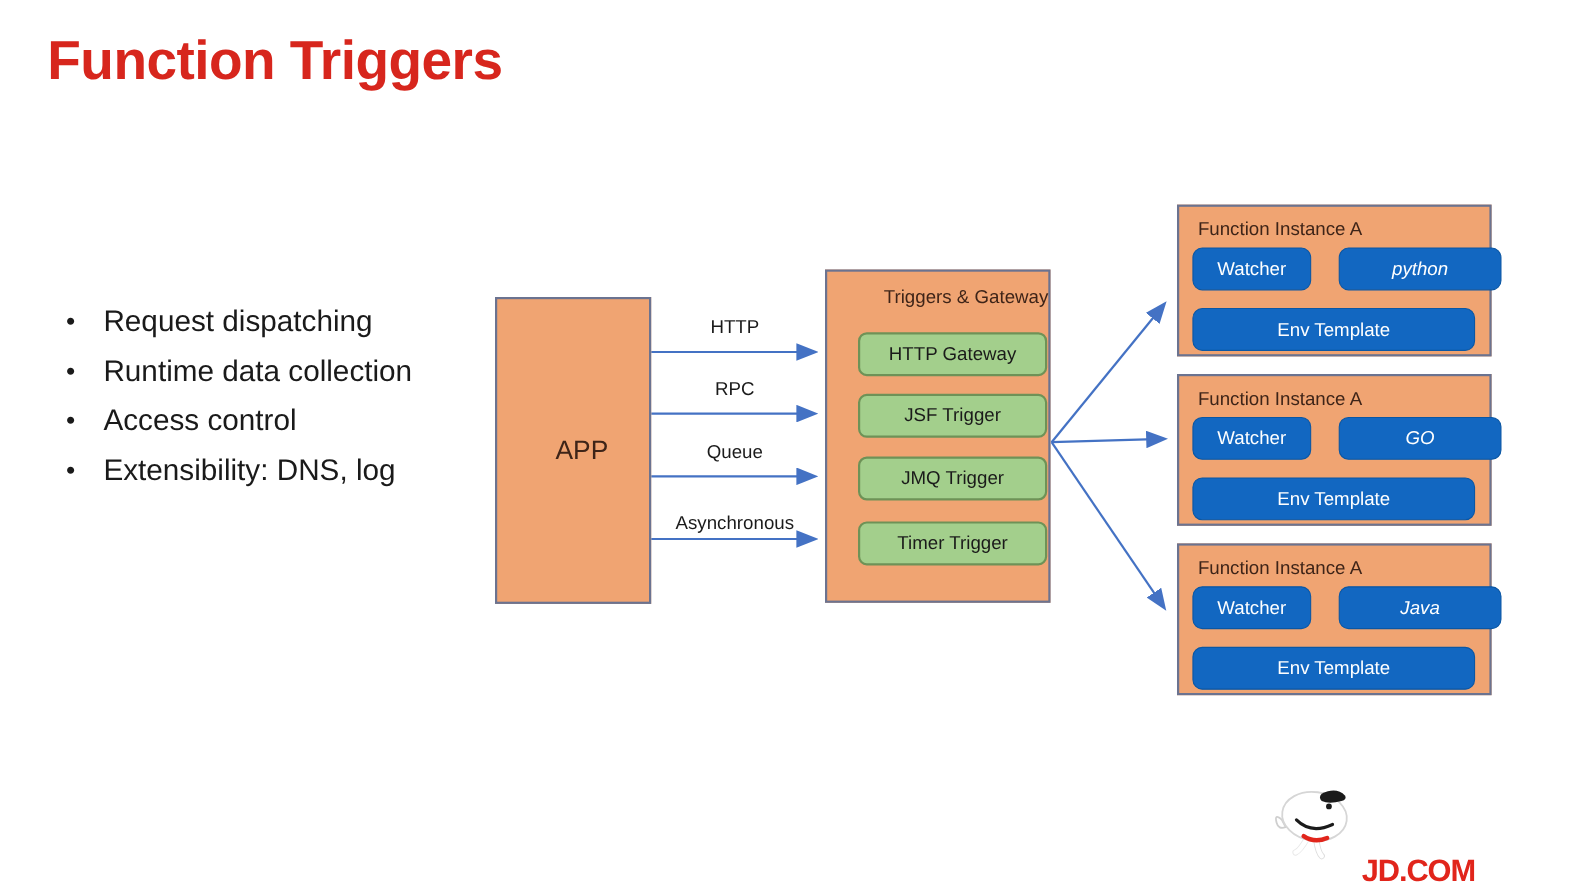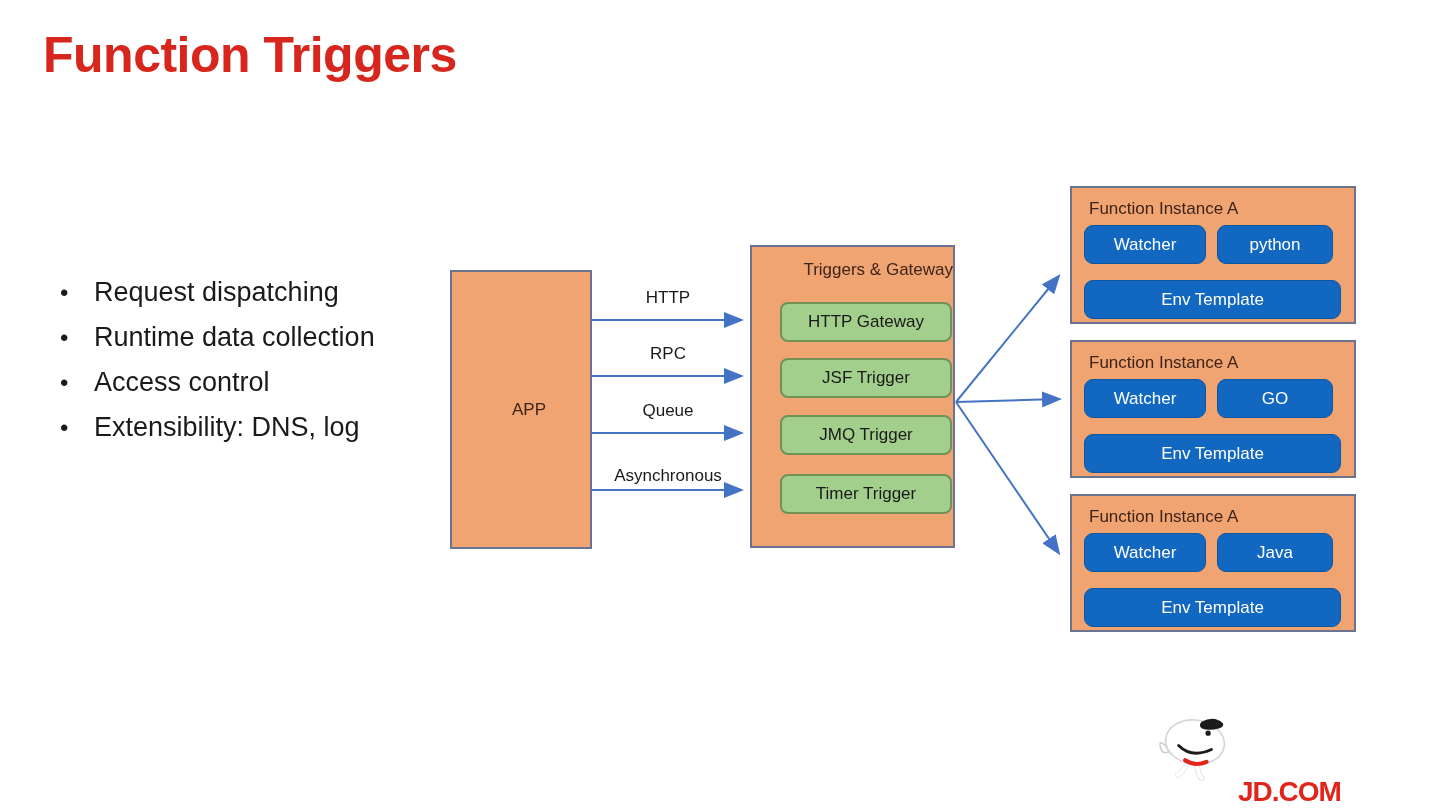--- a/index.html
+++ b/index.html
@@ -16,37 +16,37 @@
 
   .title{position:absolute;left:43px;top:26px;font-size:50px;font-weight:bold;
          letter-spacing:-0.5px;color:var(--title_red);}
 
   .bullets{position:absolute;left:58px;top:270px;list-style:none;}
   .bullets li{position:relative;padding-left:36px;font-size:27px;line-height:45px;color:var(--text_black);}
   .bullets li::before{content:"\2022";position:absolute;left:2px;top:0;font-size:24px;color:var(--text_black);}
 
   .obox{position:absolute;background:var(--orange);border:2px solid var(--orange_border);padding-left:16px;}
   .app-box{left:450px;top:270px;width:142px;height:279px;display:flex;align-items:center;justify-content:center;}
-  .app-label{font-size:17px;color:var(--text_dark);}
+  .app-label{font-size:24px;color:var(--text_dark);}
 
   .gw-box{left:750px;top:245px;width:205px;height:303px;}
   .gw-title{position:absolute;top:13px;left:0;width:100%;text-align:right;
             font-size:17px;color:var(--text_dark);}
   .gw-item{position:absolute;left:28px;width:172px;height:40px;border-radius:8px;
            background:var(--green);border:2px solid var(--green_border);
            display:flex;align-items:center;justify-content:center;
            font-size:17px;color:var(--text_black);}
 
   .inst-box{left:1070px;width:286px;height:138px;}
   .inst-title{position:absolute;left:17px;top:9px;font-size:17px;line-height:24px;color:var(--text_dark);}
   .bluebox{position:absolute;height:39px;border-radius:9px;background:var(--blue);
            border:1px solid var(--blue_border);display:flex;align-items:center;justify-content:center;
            font-size:17px;color:#fff;}
-  .watcher{left:12px;top:37px;width:122px;}
-  .runtime{left:145px;top:37px;width:116px;}
+  .watcher{left:12px;top:37px;width:108px;}
+  .runtime{left:145px;top:37px;width:148px;font-style:italic;}
   .envtpl{left:12px;top:92px;width:257px;}
 
   .connectors{position:absolute;left:0;top:0;width:1440px;height:810px;pointer-events:none;}
   .connector{stroke:var(--arrow);stroke-width:2;}
   .arrowhead{fill:var(--arrow);}
 
   .arrow-label{position:absolute;width:160px;left:588px;text-align:center;
                font-size:17px;color:var(--text_black);}
 
   .logo{position:absolute;}

